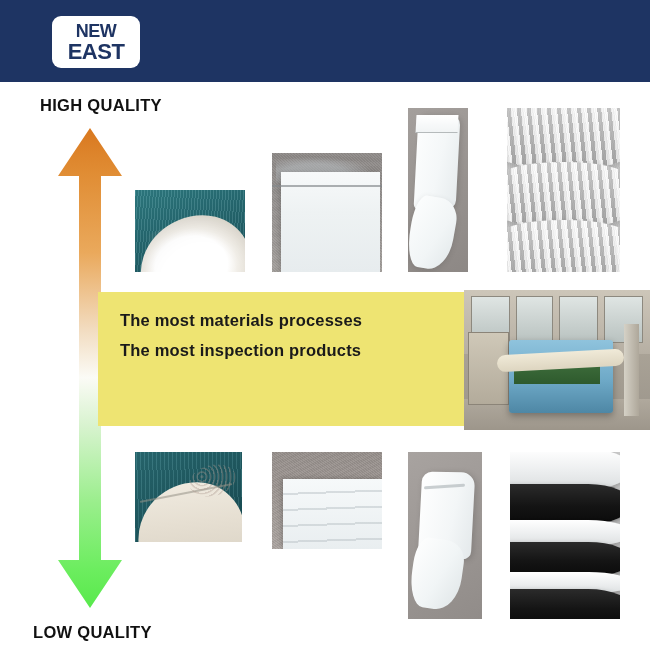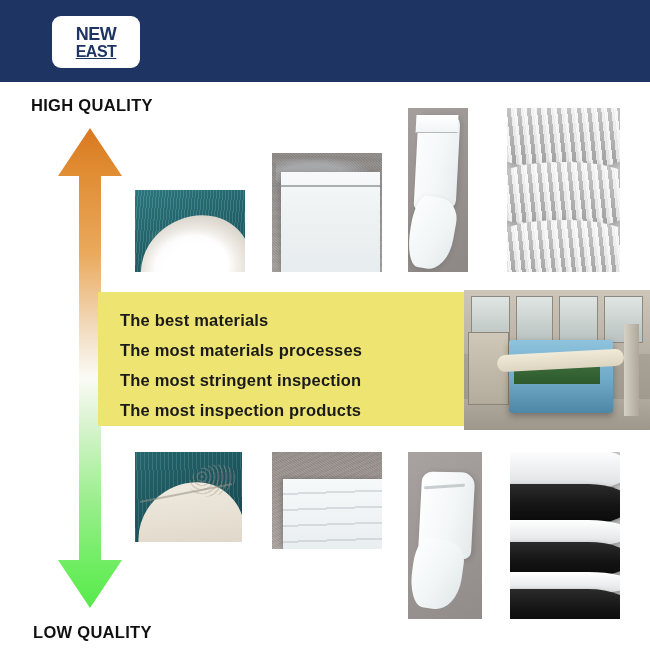--- a/index.html
+++ b/index.html
@@ -38,21 +38,21 @@
     line-height: 1;
   }
   .logo-line {
     color: #1e3463;
     font-weight: bold;
     font-size: 19px;
     letter-spacing: -0.5px;
     font-family: "Liberation Sans", sans-serif;
   }
   .logo-line.l1 { font-size: 18px; margin-bottom: 1px; }
-  .logo-line.l2 { font-size: 16px; text-decoration: underline; }
+  .logo-line.l2 { font-size: 22px; }
   .header-title {
     position: absolute;
     left: 162px; top: 50%;
     transform: translateY(-50%);
     color: #ffffff;
     font-size: 44px;
     font-weight: bold;
     letter-spacing: 0.5px;
     white-space: nowrap;
     font-family: "Liberation Sans", sans-serif;
@@ -61,21 +61,21 @@
   
   .quality-label {
     position: absolute;
     font-size: 16.5px;
     font-weight: bold;
     color: #111111;
     letter-spacing: 0.3px;
     white-space: nowrap;
     font-family: "Liberation Sans", sans-serif;
   }
-  .quality-label.high { left: 31px; top: 96px; }
+  .quality-label.high { left: 40px; top: 96px; }
   .quality-label.low  { left: 33px; top: 623px; }
 
   
   .arrow-wrap {
     position: absolute;
     left: 56px; top: 126px;
     width: 68px; height: 484px;
   }
   .arrow-wrap svg { display: block; width: 68px; height: 484px; }
 
@@ -388,23 +388,21 @@
       <div class="floor"></div>
       <div class="cab"></div>
       <div class="post"></div>
       <div class="machine"></div>
       <div class="green-bed"></div>
       <div class="tray"></div>
     </div>
   </div>
 
   <div class="callout">
-    <div class="callout-line">The best materials</div>
     <div class="callout-line">The most materials processes</div>
-    <div class="callout-line">The most stringent inspection</div>
     <div class="callout-line">The most inspection products</div>
   </div>
 
   <div class="photo ph-teal2" style="left:135px; top:452px; width:107px; height:90px;">
     <div class="inner">
         <div class="toe"></div>
         <div class="seam"></div>
         <div class="pill"></div>
       </div>
   </div>

